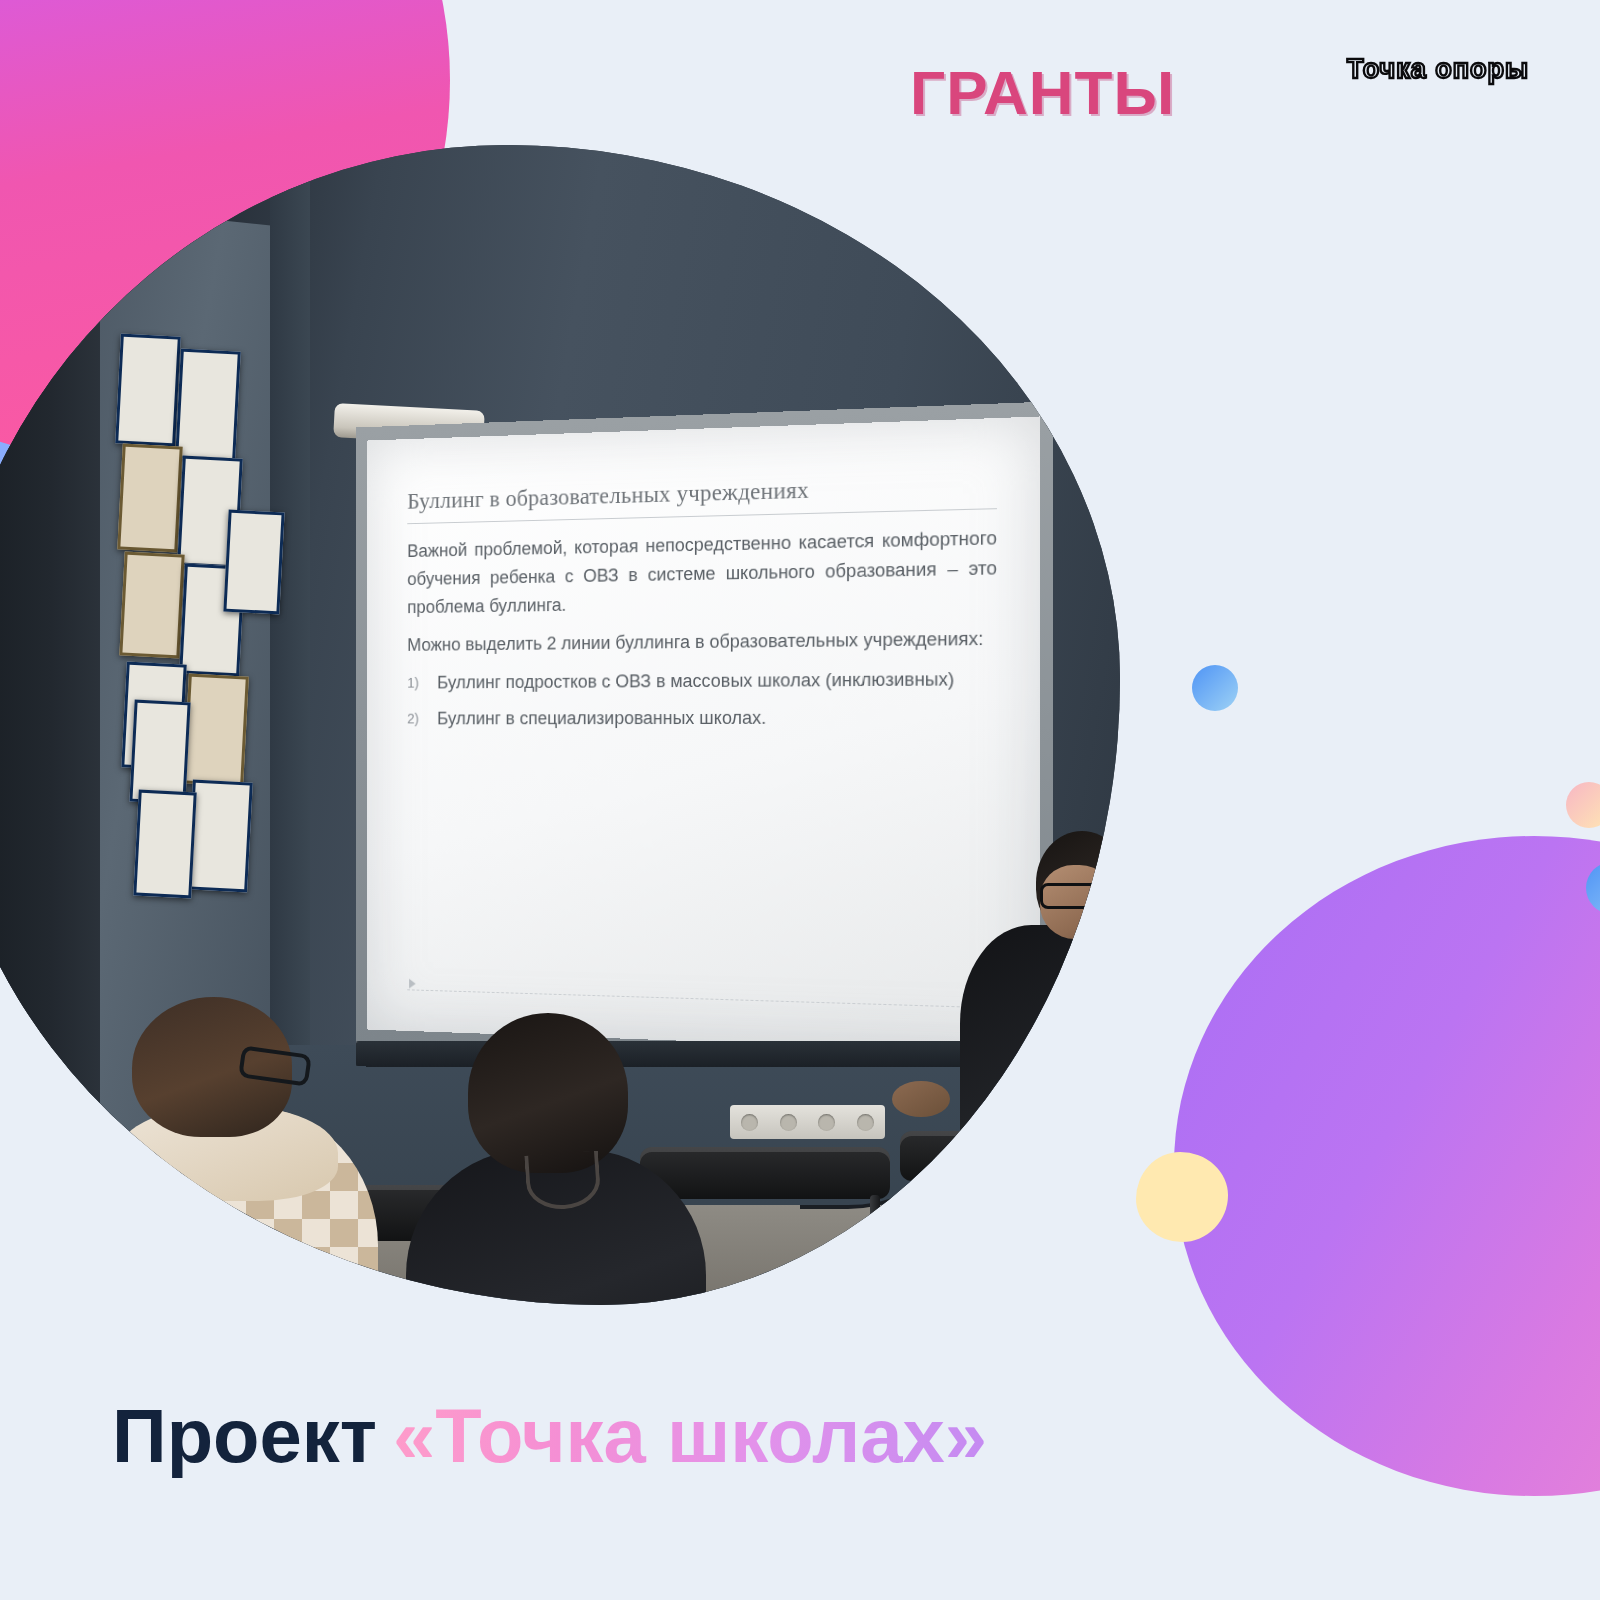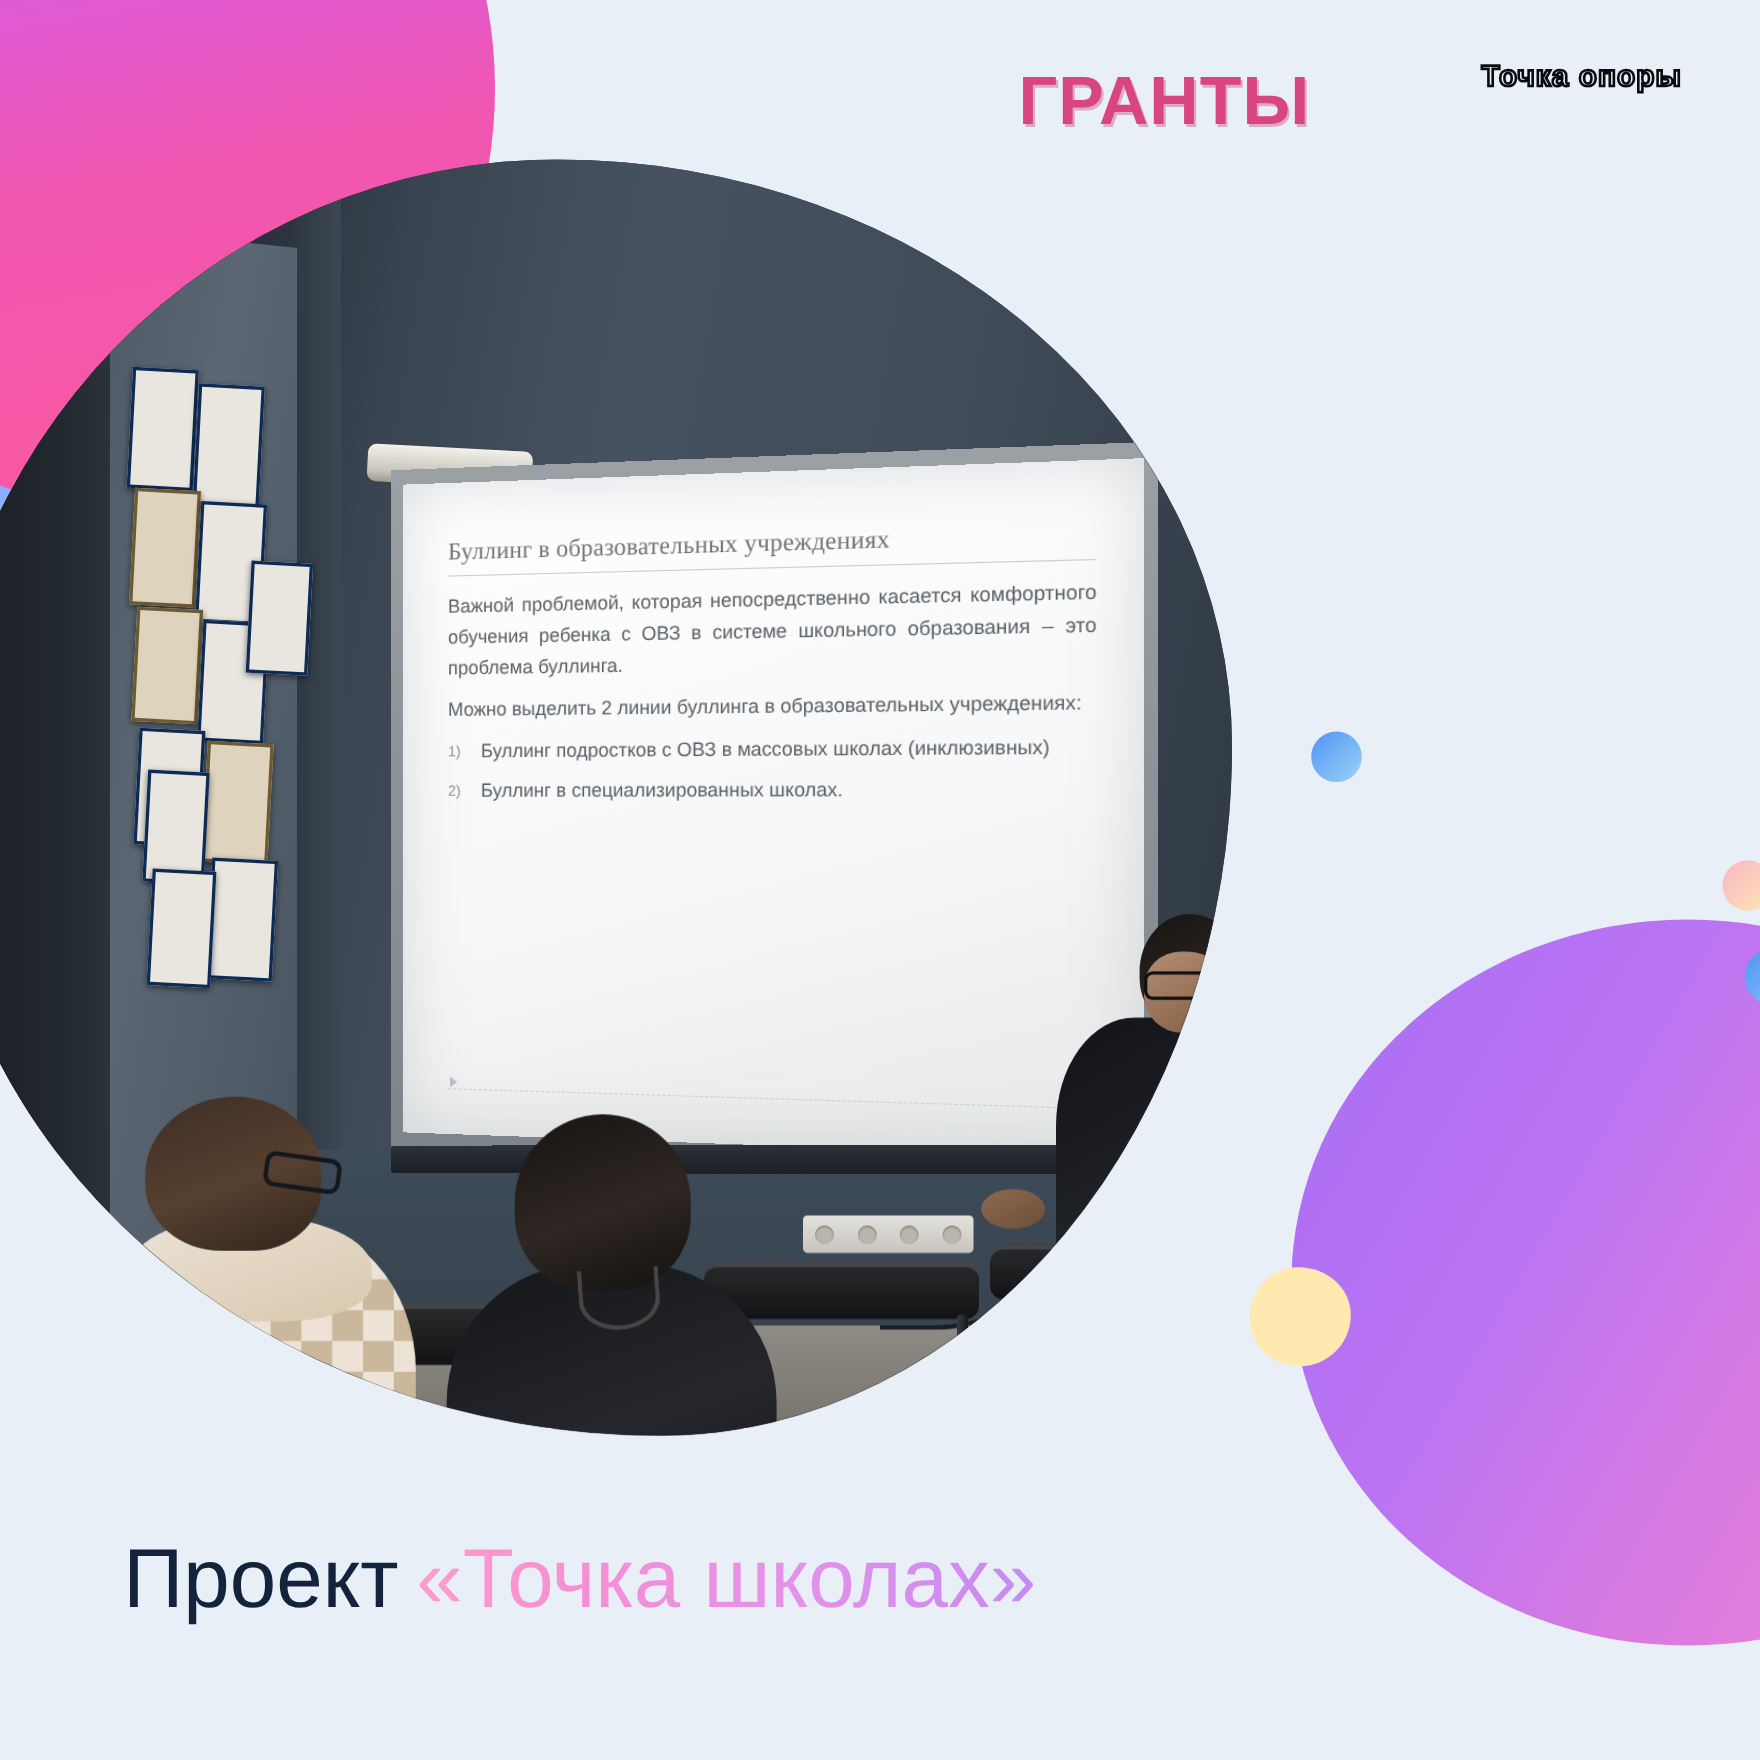--- a/index.html
+++ b/index.html
@@ -172,41 +172,41 @@
   
   .chair{position:absolute;}
   .chair-back{position:absolute;border-radius:12px;
     background:linear-gradient(180deg,#2a2b2d 0%,#121314 100%);
     box-shadow:inset 0 5px 0 rgba(255,255,255,.13);}
   .chair-leg{position:absolute;width:10px;
     background:linear-gradient(90deg,#3a3c3f 0%,#17181a 100%);border-radius:4px;}
 
   
   .header{position:absolute;left:900px;top:62px;width:660px;height:170px;}
-  .grants-block{position:absolute;left:10px;top:0;text-align:right;margin-left:16px;}
+  .grants-block{position:absolute;left:10px;top:0;text-align:right;}
   .grants{
     font-size:62px;font-weight:bold;letter-spacing:1px;line-height:1;
     color:#d9467d;
     text-shadow:2px 2px 0 rgba(190,50,110,.35);
   }
   .mayor{
     font-size:43px;font-weight:bold;letter-spacing:.5px;line-height:1.05;
     color:#1aa5a8;margin-top:6px;
   }
   .to-block{position:absolute;left:418px;top:-6px;text-align:center;width:240px;}
   .to-logo{font-size:96px;font-weight:bold;line-height:.92;color:#0b0b0d;letter-spacing:2px;}
   .to-sub{
     font-size:27px;font-weight:bold;letter-spacing:1px;color:#e9eff7;
     -webkit-text-stroke:2.4px #0b0b0d;
     margin-top:-2px;
   }
 
   
   .footer{position:absolute;left:112px;top:1398px;white-space:nowrap;}
-  .footer span{font-size:76px;font-weight:normal;letter-spacing:0px;line-height:1;}
+  .footer span{font-size:76px;font-weight:bold;letter-spacing:0px;line-height:1;}
   .cap-proekt{color:#13233c;}
   .cap-quote{
     background:linear-gradient(95deg,#ff9ec9 0%,#f58fd4 30%,#e392ea 62%,#c48bf2 100%);
     -webkit-background-clip:text;background-clip:text;color:transparent;
     padding-left:16px;
   }
 </style>
 </head>
 <body>
 

